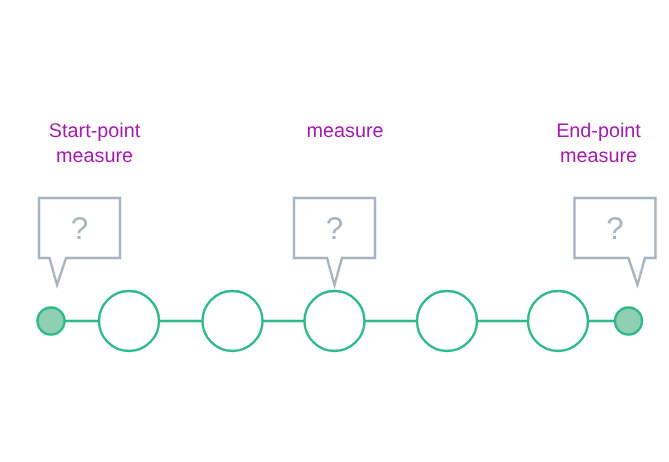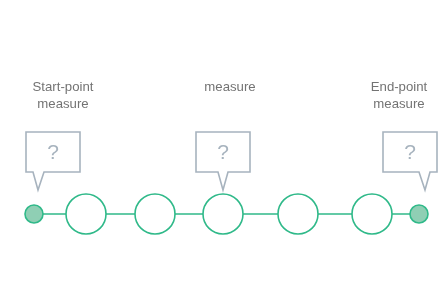--- a/index.html
+++ b/index.html
@@ -20,21 +20,21 @@
   .diagram-svg {
     position: absolute;
     left: 0;
     top: 0;
     width: 446px;
     height: 308px;
   }
   .label {
     position: absolute;
     text-align: center;
-    color: #737373;
+    color: #a21caf;
     font-size: 13.2px;
     line-height: 16.5px;
     font-family: "Liberation Sans", sans-serif;
     white-space: nowrap;
   }
   .label-line {
     display: block;
   }
   #label-start  { left: 8px;   top: 79px; width: 110px; }
   #label-touch  { left: 165px; top: 79px; width: 130px; }

